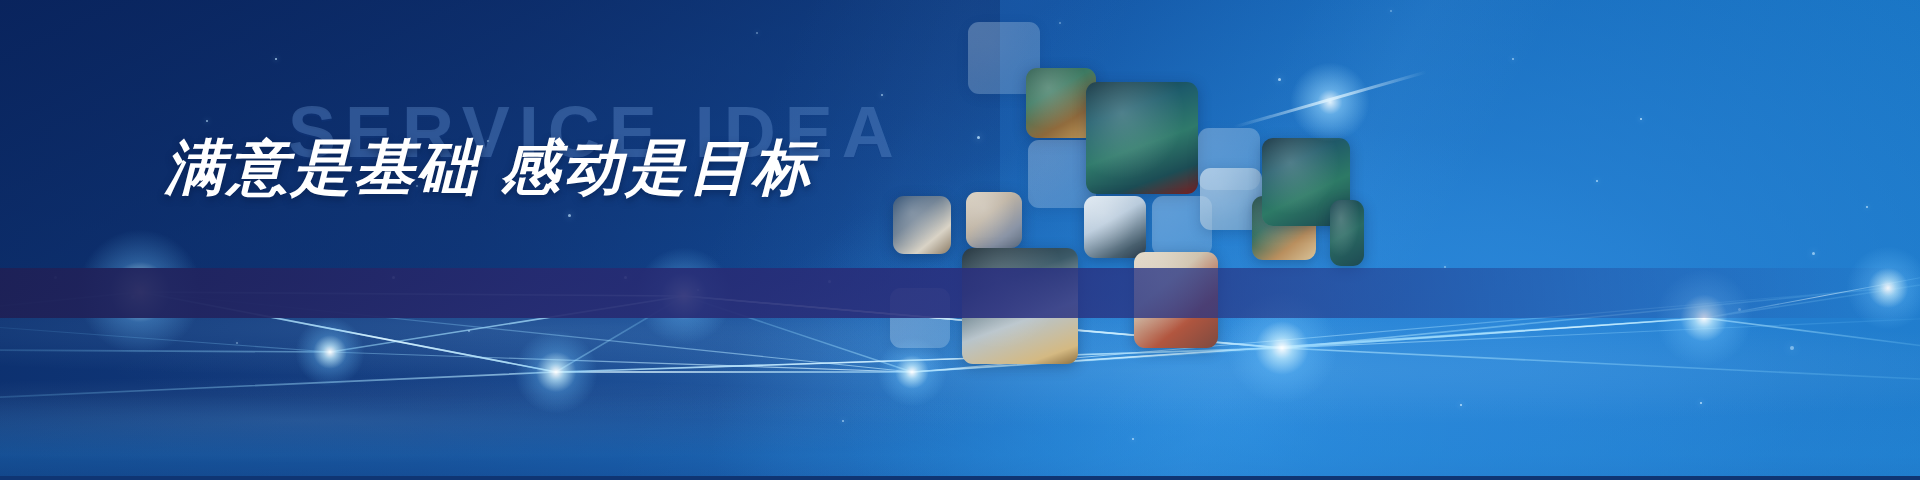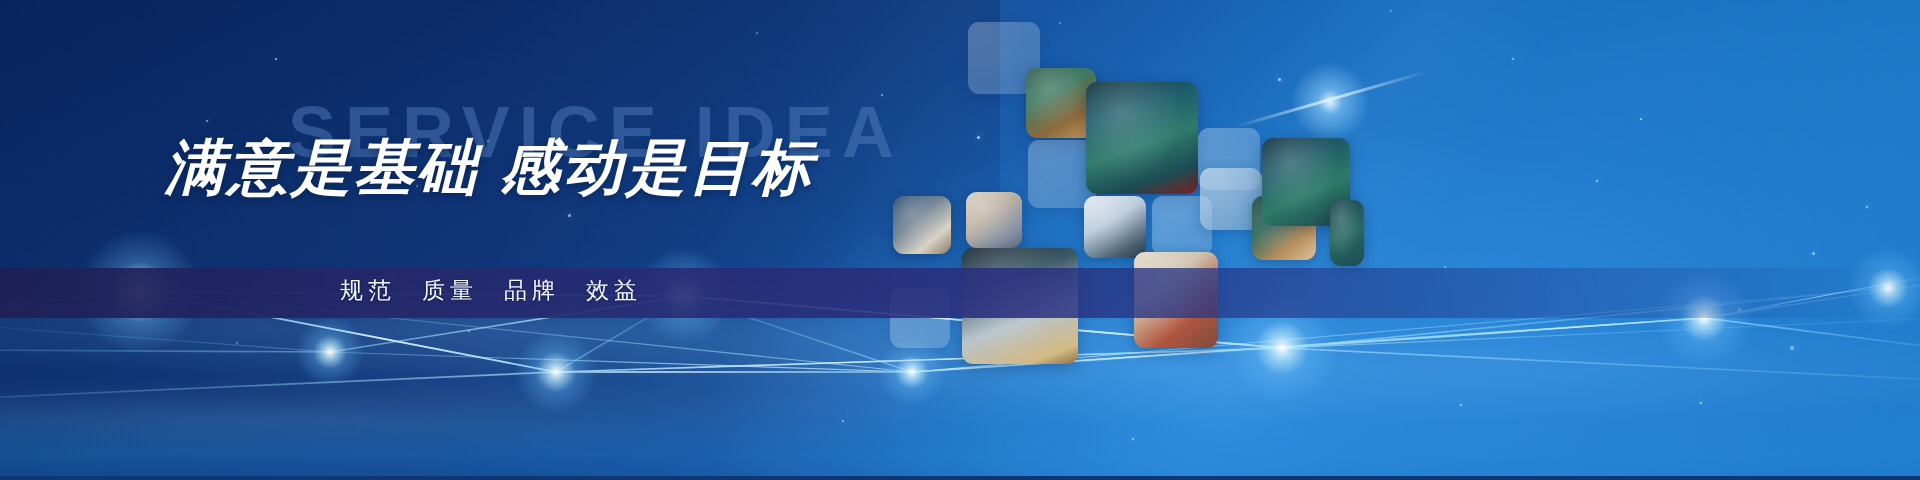--- a/index.html
+++ b/index.html
@@ -263,15 +263,14 @@
     </div>
   <div class="flare"></div>
   <div class="flare-streak"></div>
 
   <div class="copy">
     <div class="ghost">SERVICE IDEA</div>
     <div class="headline">满意是基础 感动是目标</div>
   </div>
 
   <div class="subbar"></div>
-  <div class="subbar-text" id="subtitle-text"><span>规范</span><span>质量</span><span>品牌</span><span>效益</span></div>
 
 </div>
 
 </body></html>

